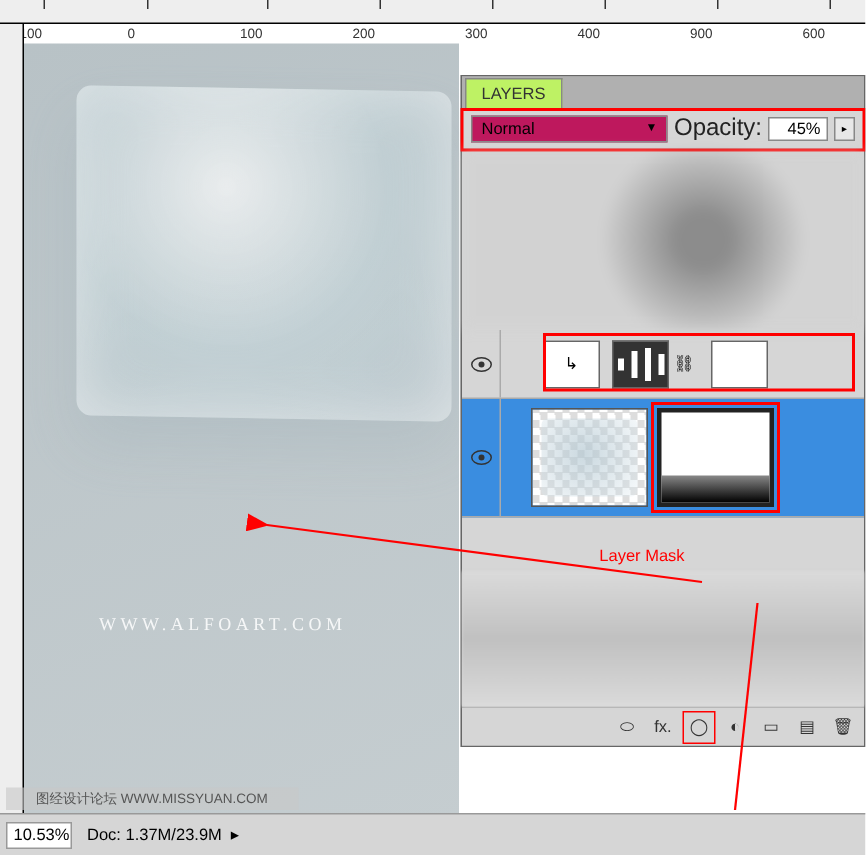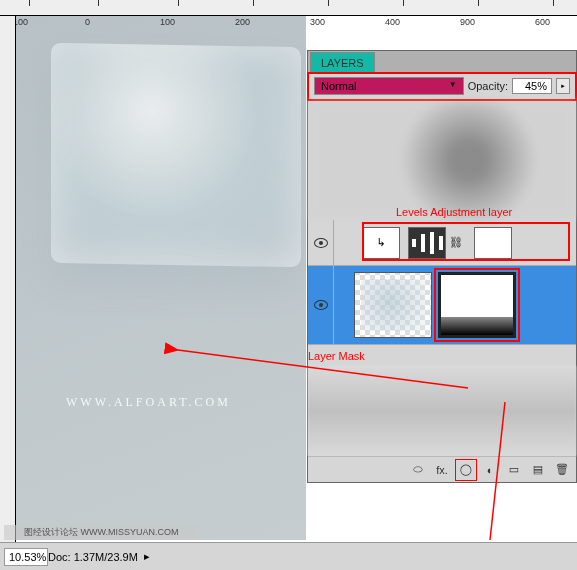--- a/index.html
+++ b/index.html
@@ -4,39 +4,39 @@
 <style>
   * { box-sizing: border-box; margin: 0; padding: 0; }
   body { width: 577px; height: 570px; font-family: Tahoma, Arial, sans-serif; font-size: 11px; background: #fff; position: relative; overflow: hidden; }
   
   
   .ruler-h { position: absolute; top: 0; left: 0; right: 0; height: 16px; background: #eee; border-bottom: 1px solid #000; z-index: 5; }
   .ruler-h .tick { position: absolute; top: 0; font-size: 9px; color: #333; }
   .ruler-h .tick::before { content: ""; position: absolute; top: 0; left: 50%; width: 1px; height: 6px; background: #333; }
   .ruler-h .tick span { position: relative; top: 17px; left: -10px; }
   .ruler-v { position: absolute; top: 16px; left: 0; bottom: 0; width: 16px; background: #eee; border-right: 1px solid #000; z-index: 5; }
-  .canvas-bg { position: absolute; top: 15px; left: 16px; width: 290px; height: 525px; background: linear-gradient(160deg, #b8c2c6, #c5cdd0); }
+  .canvas-bg { position: absolute; top: 29px; left: 16px; width: 290px; height: 525px; background: linear-gradient(160deg, #b8c2c6, #c5cdd0); }
   .canvas-bg .watermark { position: absolute; bottom: 130px; left: 50px; color: #fff; letter-spacing: 3px; font-size: 12px; opacity: .85; font-family: 'Times New Roman', serif; }
   .ice-cube { position: absolute; top: 30px; left: 35px; width: 250px; height: 220px; background: radial-gradient(ellipse at 40% 30%, rgba(255,255,255,.8), rgba(200,220,225,.5), rgba(180,200,210,.3)); border-radius: 10px; transform: skewY(1deg); box-shadow: inset 0 0 40px rgba(255,255,255,.6), 0 20px 40px rgba(150,170,180,.3); opacity: .85; }
   
   .status-bar { position: absolute; bottom: 0; left: 0; right: 0; height: 28px; background: #d6d6d6; border-top: 1px solid #999; display: flex; align-items: center; padding: 0 4px; font-size: 11px; z-index: 6; }
   .status-zoom { width: 44px; border: 1px solid #999; background: #fff; padding: 2px 4px; }
-  .status-doc { }
+  .status-doc { margin-left: 10px; }
   .footer-tag { position: absolute; bottom: 30px; left: 4px; font-size: 9px; color: #555; z-index: 6; background: rgba(200,200,200,.6); padding: 1px 20px; }
   
   
   .panel { position: absolute; top: 50px; right: 0; width: 270px; background: #d6d6d6; border: 1px solid #666; z-index: 10; }
   .panel-tabs { display: flex; background: #b0b0b0; height: 22px; align-items: flex-end; }
-  .tab { padding: 4px 10px; font-size: 11px; color: #333; background: #14b8a6; border: 1px solid #888; border-bottom: none; margin-left: 2px; text-transform: uppercase; }
+  .tab { padding: 4px 10px; font-size: 11px; color: #333; background: #bef264; border: 1px solid #888; border-bottom: none; margin-left: 2px; text-transform: uppercase; }
   
   .panel-blend-row, .panel-lock-row { display: flex; align-items: center; padding: 4px 6px; gap: 4px; border-bottom: 1px solid #aaa; }
   .red-outline { outline: 2px solid red; outline-offset: -1px; }
   .blend-select { flex: 1; display: flex; align-items: flex-start; justify-content: space-between; background: #be185d; border: 1px solid #888; padding: 2px 6px; height: 18px; }
   .blend-select span.arrow { font-size: 8px; }
-  .lbl { font-size: 11px; color: #222; }
+  .lbl { font-size: 16px; color: #222; }
   .num-field { width: 40px; background: #fff; border: 1px solid #888; text-align: right; padding: 1px 4px; height: 16px; font-size: 11px; display: inline-block; }
   .stepper { width: 14px; height: 16px; background: #e8e8e8; border: 1px solid #888; display: inline-flex; align-items: center; justify-content: center; font-size: 7px; }
   
   .lock-icons { display: flex; gap: 6px; margin-left: 4px; align-items: center; }
   .lock-icons span { width: 16px; height: 16px; display: inline-flex; align-items: center; justify-content: center; border: 1px solid #aaa; background: #eee; font-size: 10px; }
   
   .layers-list { background: #d6d6d6; }
   .layer-row { display: flex; align-items: center; border-bottom: 1px solid #aaa; min-height: 46px; }
   .layer-row.tall { min-height: 78px; }
   .eye-col { width: 26px; display: flex; align-items: center; justify-content: center; border-right: 1px solid #aaa; align-self: stretch; }
@@ -112,31 +112,30 @@
       <div class="adj-thumb">↳</div>
       <div class="levels-thumb">
         <div class="bar" style="height:8px"></div>
           <div class="bar" style="height:18px"></div>
           <div class="bar" style="height:22px"></div>
           <div class="bar" style="height:14px"></div>
       </div>
       <div class="link-cell">⛓</div>
       <div class="mask-thumb2"></div>
       <div class="red-box"></div>
-      <div class="annot" style="top:-14px; left:88px">Levels Adjustment layer</div>
     </div>
 
     <div class="layer-row tall sel-row">
       <div class="eye-col">
           <div class="eye"></div>
         </div>
       <div class="big-thumb"></div>
       <div class="mask-big"></div>
     </div>
-    <div class="annot" style="position:relative; text-align:left; padding:5px 28px 4px 0">Layer Mask</div>
+    <div class="annot" style="position:relative; text-align:center; padding:20px 28px 4px 0">Layer Mask</div>
 
     <div class="blurred-row" style="height:90px"></div>
   </div>
 
   <div class="panel-footer">
     <span>⬭</span>
     <span>fx.</span>
     <span style="outline:1px solid red;outline-offset:2px">◯</span>
     <span>◐</span>
     <span>▭</span>

